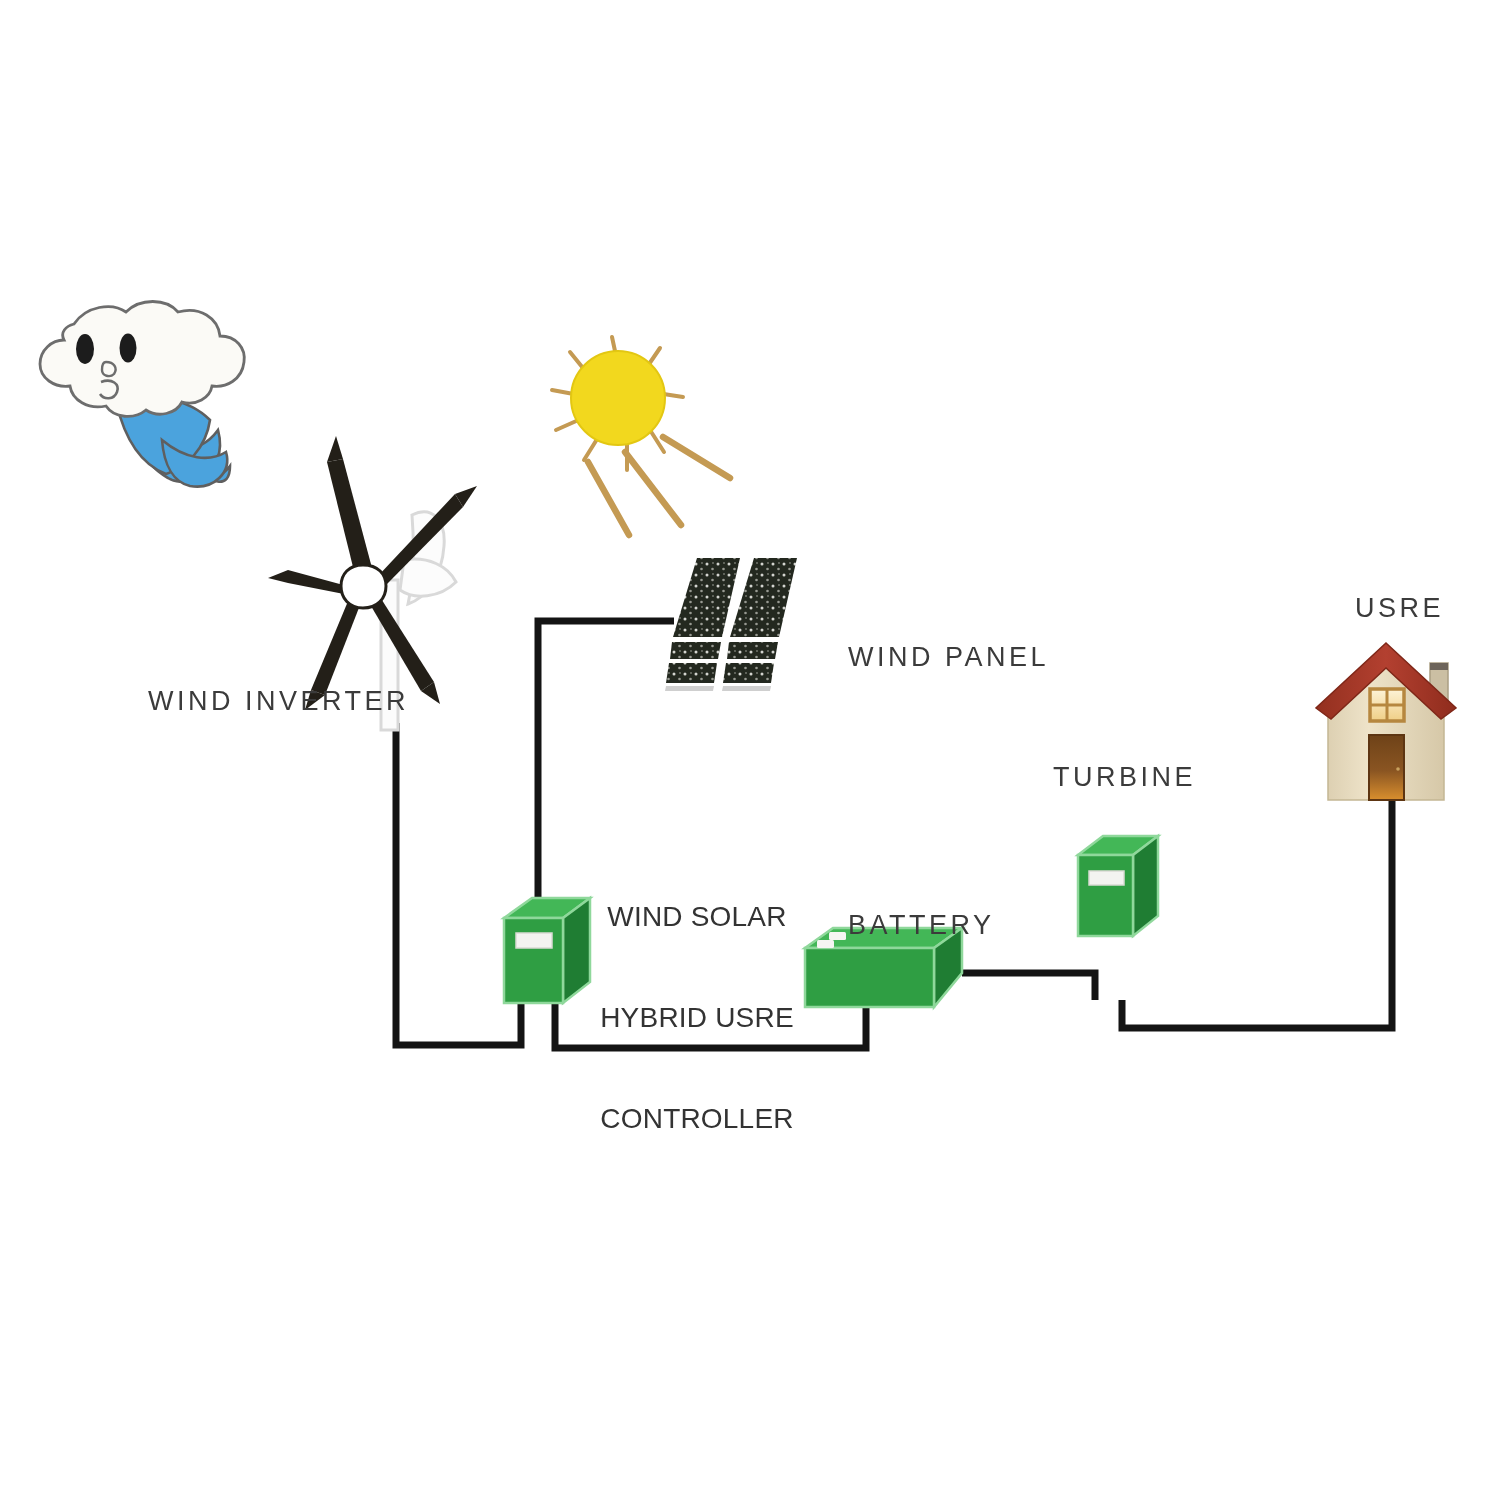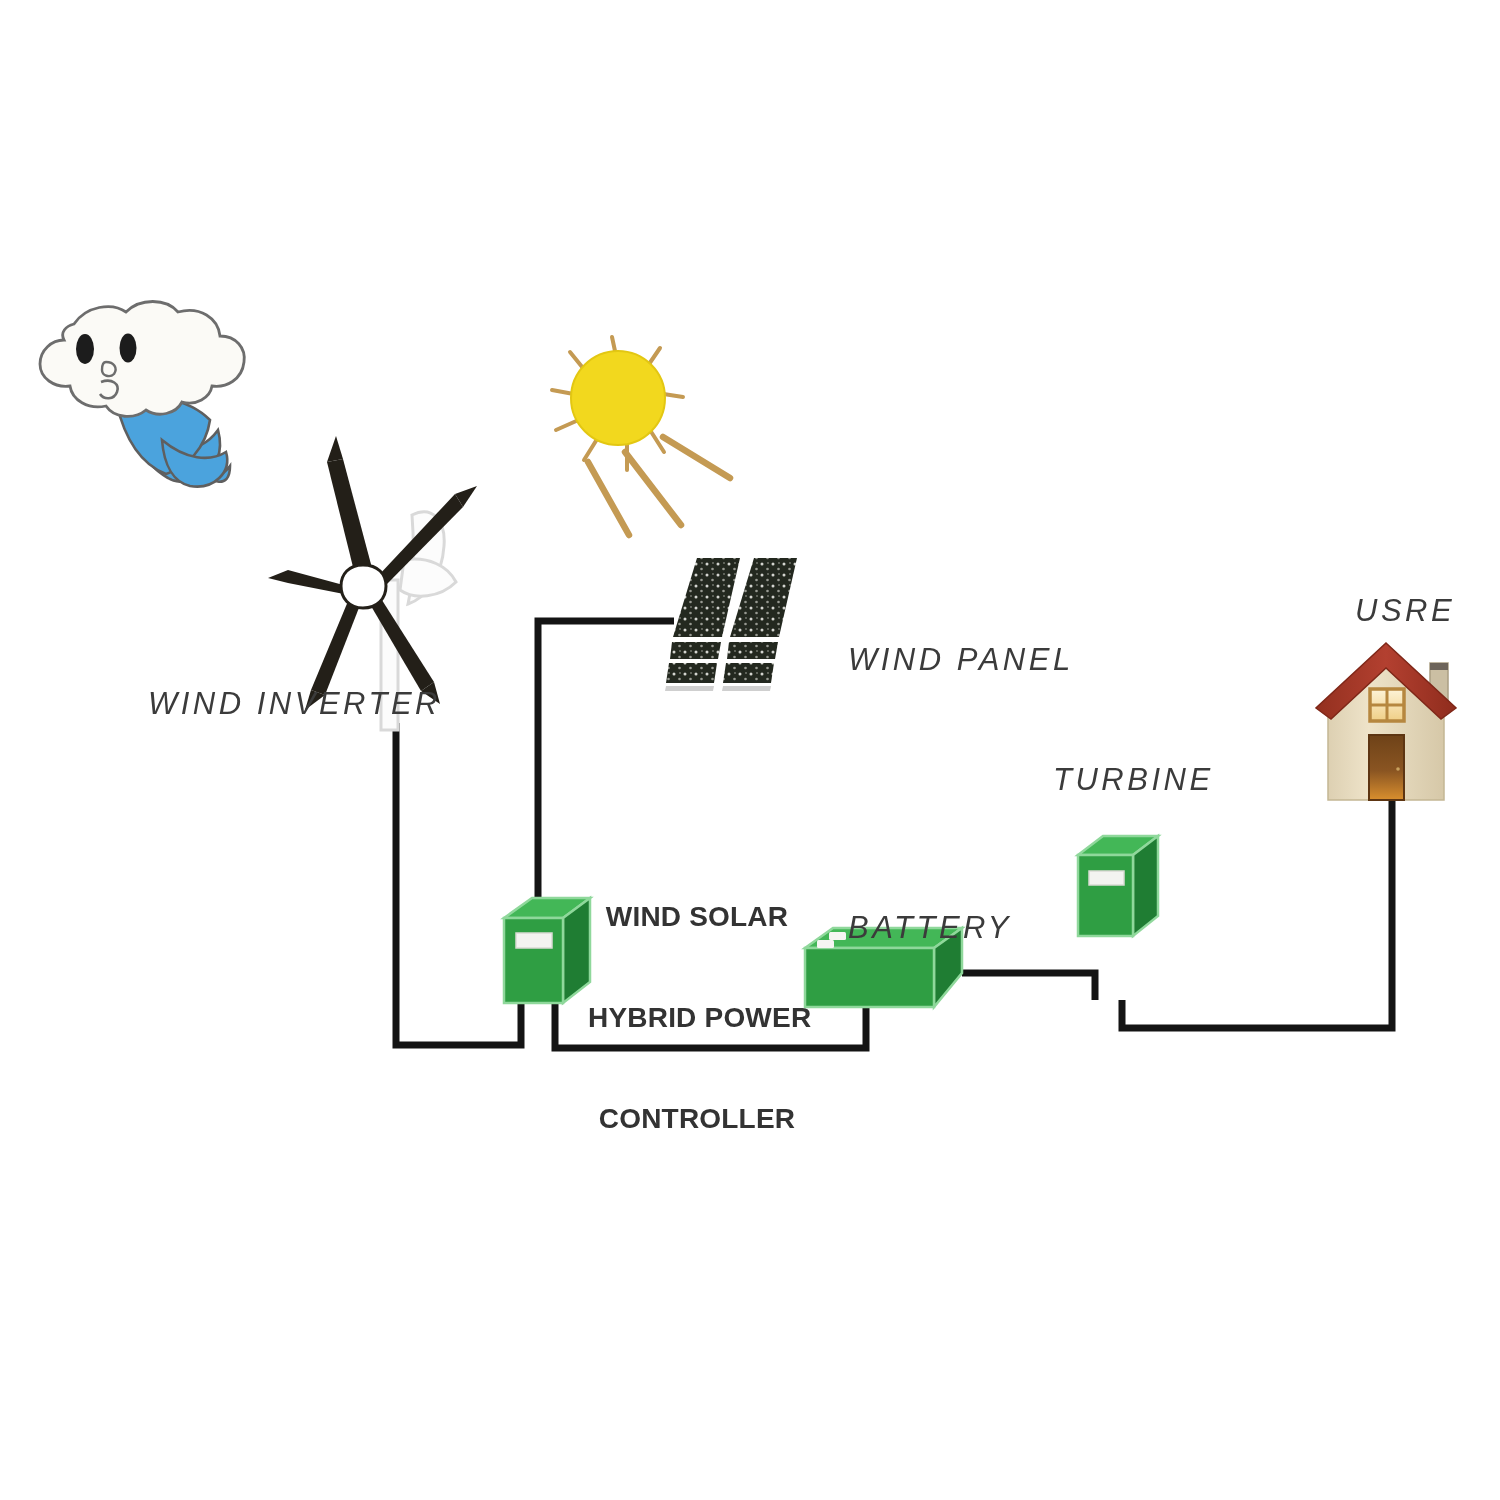--- a/index.html
+++ b/index.html
@@ -23,29 +23,28 @@
     height: 1500px;
   }
   .label {
     position: absolute;
     color: #3b3b3b;
     font-family: "Liberation Sans", sans-serif;
     white-space: pre;
     user-select: none;
   }
   .label-spaced {
-    font-size: 31px;
+    font-size: 27px;
     letter-spacing: 3.5px;
     font-weight: 400;
-    font-style: italic;
   }
   .label-ctrl {
     font-size: 28px;
     letter-spacing: 0.2px;
-    font-weight: 700;
+    font-weight: 400;
     text-align: center;
     line-height: 1.20;
     color: #333333;
   }
   #label-wind-turbine { left: 148px; top: 686px; }
   #label-solar-panel  { left: 848px; top: 642px; }
   #label-battery      { left: 848px; top: 862px; margin-top: 48px; }
   #label-inverter     { left: 1053px; top: 762px; }
   #label-usre         { left: 1355px; top: 593px; }
   #label-controller   { left: 588px; top: 833px; width: 218px; }
@@ -253,17 +252,17 @@
   <div class="label label-spaced" id="label-solar-panel">WIND PANEL</div>
 
   <div class="label label-spaced" id="label-battery">BATTERY</div>
 
   <div class="label label-spaced" id="label-inverter">TURBINE</div>
 
   <div class="label label-spaced" id="label-usre">USRE</div>
 
   <div class="label label-ctrl" id="label-controller">
     <div>WIND SOLAR</div>
-    <div>HYBRID POWER</div>
+    <div>HYBRID USRE</div>
     <div>CONTROLLER</div>
   </div>
 
 </div>
 
 </body></html>

